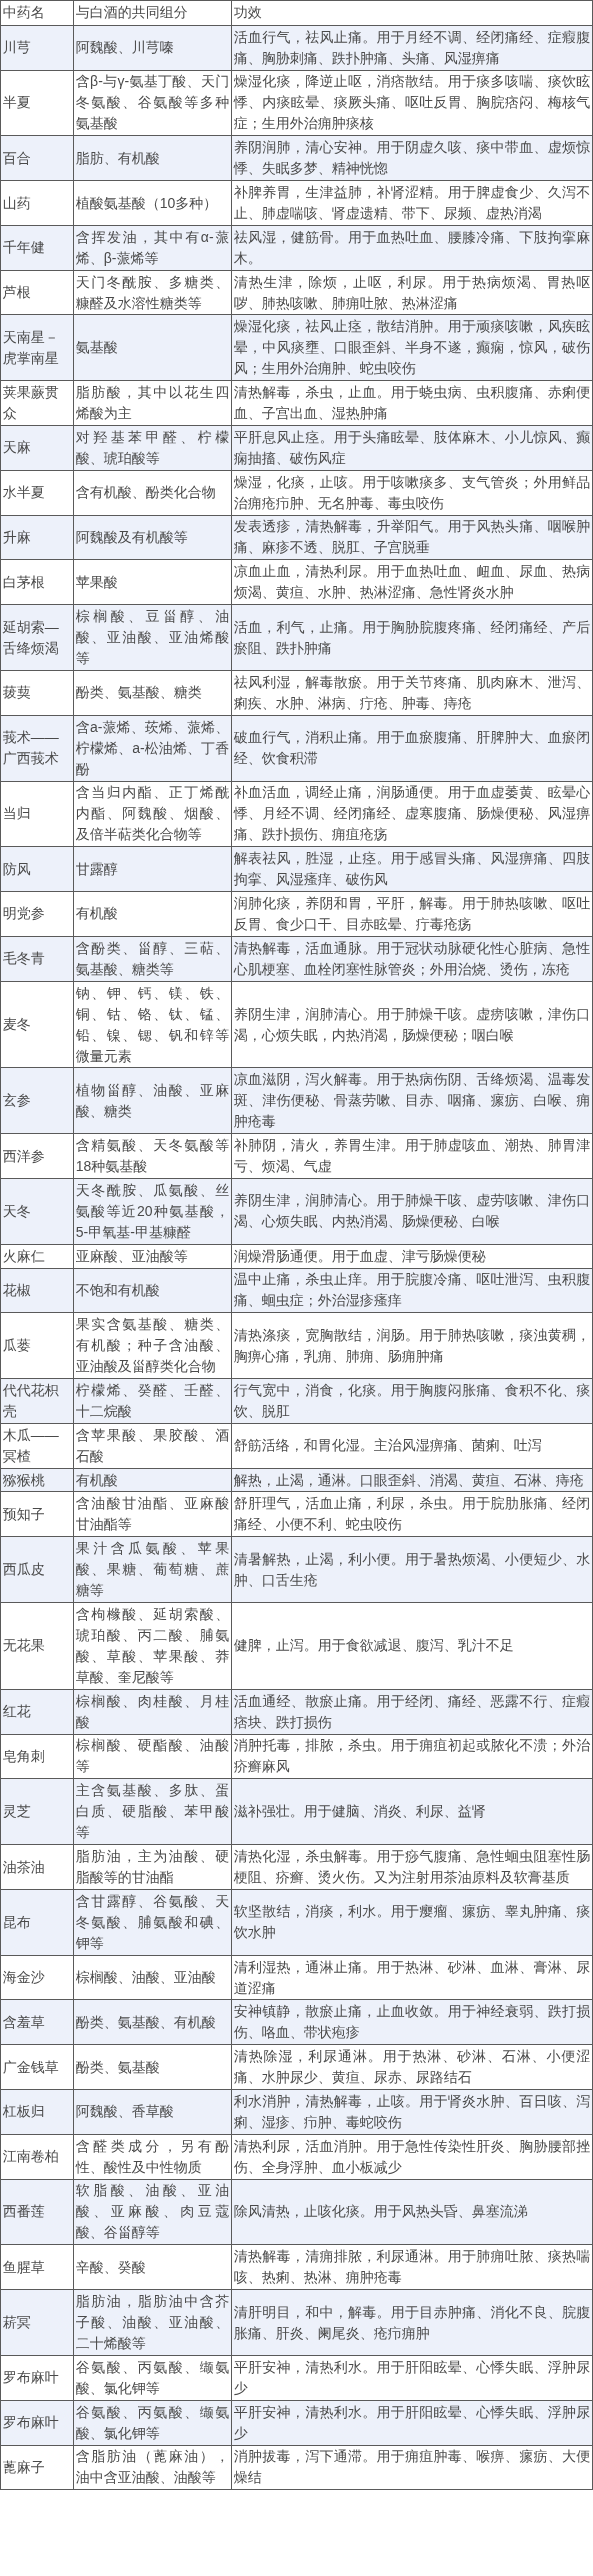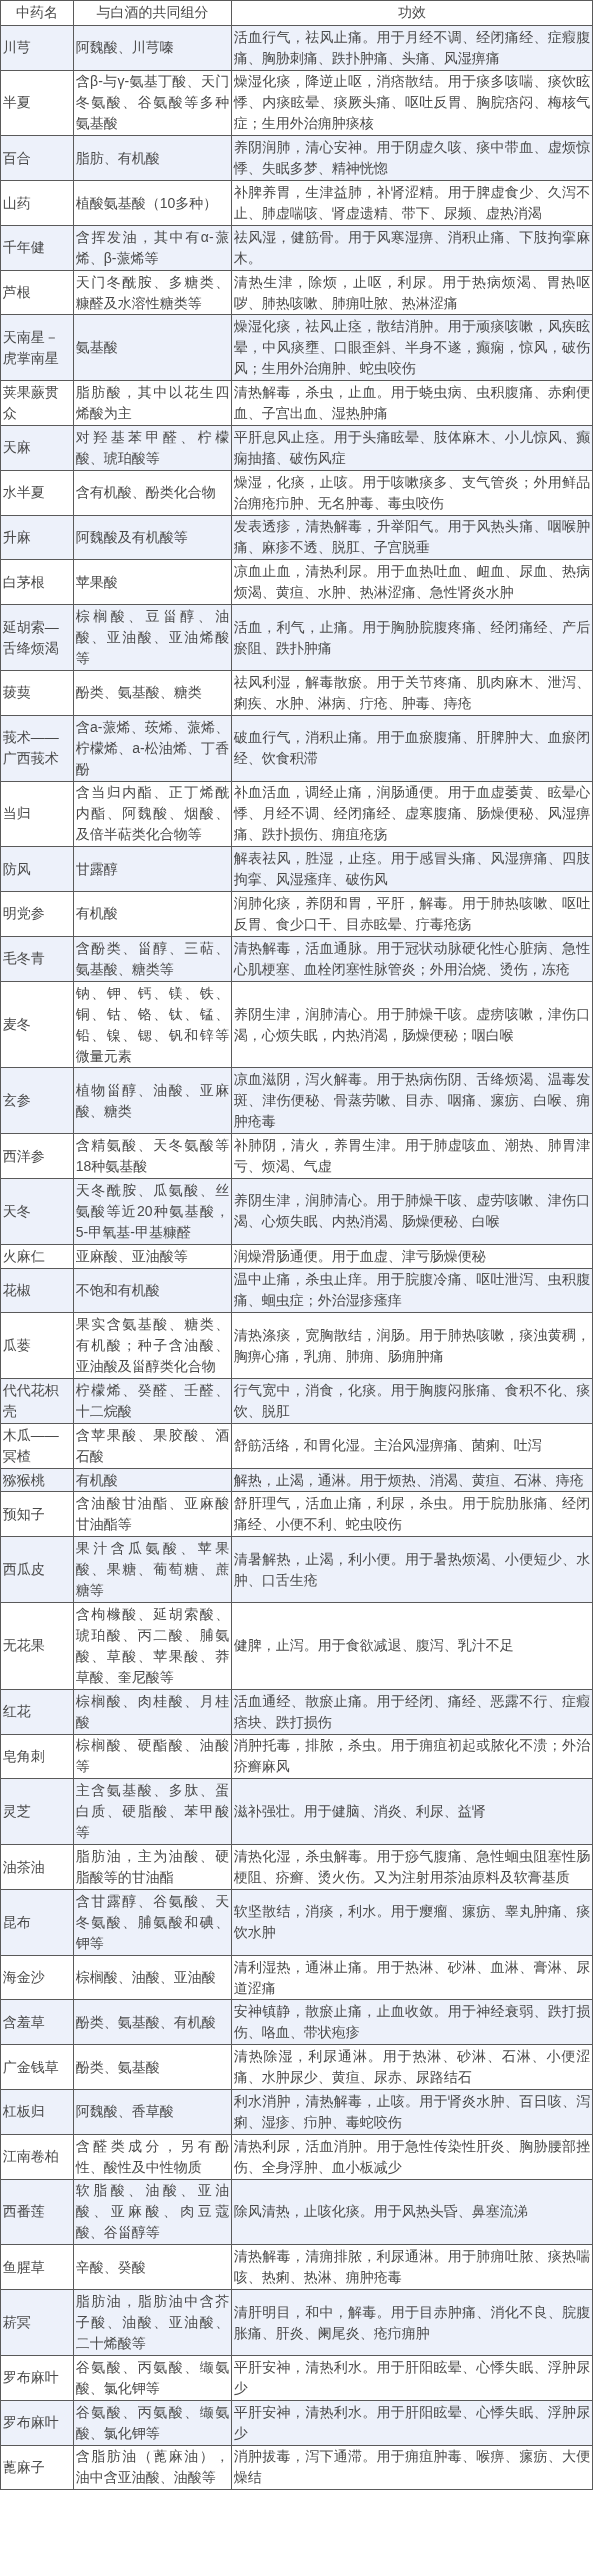--- a/index.html
+++ b/index.html
@@ -20,21 +20,21 @@
   }
   table.herb th, table.herb td{
     border:0.9px solid var(--border);
     vertical-align:middle;
     padding:0.9px 1.8px;
     line-height:21px;
     font-weight:normal;
     overflow:hidden;
   }
   table.herb thead th{
-    text-align:center;
+    text-align:left;
     height:22px;
     background:var(--bg);
   }
   td.col-name{ text-align:left; }
   td.col-comp, td.col-eff{
     text-align:justify;
     text-justify:inter-ideograph;
   }
   tbody tr{ background:var(--bg); }
   tbody tr:nth-child(odd){ background:var(--stripe); }
@@ -73,21 +73,21 @@
           <td class="col-eff">养阴润肺，清心安神。用于阴虚久咳、痰中带血、虚烦惊悸、失眠多梦、精神恍惚</td>
         </tr>
         <tr>
           <td class="col-name">山药</td>
           <td class="col-comp">植酸氨基酸（10多种）</td>
           <td class="col-eff">补脾养胃，生津益肺，补肾涩精。用于脾虚食少、久泻不止、肺虚喘咳、肾虚遗精、带下、尿频、虚热消渴</td>
         </tr>
         <tr>
           <td class="col-name">千年健</td>
           <td class="col-comp">含挥发油，其中有α-蒎烯、β-蒎烯等</td>
-          <td class="col-eff">祛风湿，健筋骨。用于风寒湿痹、消积止痛、下肢拘挛麻木。</td>
+          <td class="col-eff">祛风湿，健筋骨。用于血热吐血、腰膝冷痛、下肢拘挛麻木。</td>
         </tr>
         <tr>
           <td class="col-name">芦根</td>
           <td class="col-comp">天门冬酰胺、多糖类、糠醛及水溶性糖类等</td>
           <td class="col-eff">清热生津，除烦，止呕，利尿。用于热病烦渴、胃热呕哕、肺热咳嗽、肺痈吐脓、热淋涩痛</td>
         </tr>
         <tr>
           <td class="col-name">天南星－虎掌南星</td>
           <td class="col-comp">氨基酸</td>
           <td class="col-eff">燥湿化痰，祛风止痉，散结消肿。用于顽痰咳嗽，风疾眩晕，中风痰壅、口眼歪斜、半身不遂，癫痫，惊风，破伤风；生用外治痈肿、蛇虫咬伤</td>
@@ -193,21 +193,21 @@
           <td class="col-eff">行气宽中，消食，化痰。用于胸腹闷胀痛、食积不化、痰饮、脱肛</td>
         </tr>
         <tr>
           <td class="col-name">木瓜——冥楂</td>
           <td class="col-comp">含苹果酸、果胶酸、酒石酸</td>
           <td class="col-eff">舒筋活络，和胃化湿。主治风湿痹痛、菌痢、吐泻</td>
         </tr>
         <tr>
           <td class="col-name">猕猴桃</td>
           <td class="col-comp">有机酸</td>
-          <td class="col-eff">解热，止渴，通淋。用于烦热、消渴、黄疸、石淋、痔疮</td>
+          <td class="col-eff">解热，止渴，通淋。口眼歪斜、消渴、黄疸、石淋、痔疮</td>
         </tr>
         <tr>
           <td class="col-name">预知子</td>
           <td class="col-comp">含油酸甘油酯、亚麻酸甘油酯等</td>
           <td class="col-eff">舒肝理气，活血止痛，利尿，杀虫。用于脘肋胀痛、经闭痛经、小便不利、蛇虫咬伤</td>
         </tr>
         <tr>
           <td class="col-name">西瓜皮</td>
           <td class="col-comp">果汁含瓜氨酸、苹果酸、果糖、葡萄糖、蔗糖等</td>
           <td class="col-eff">清暑解热，止渴，利小便。用于暑热烦渴、小便短少、水肿、口舌生疮</td>

